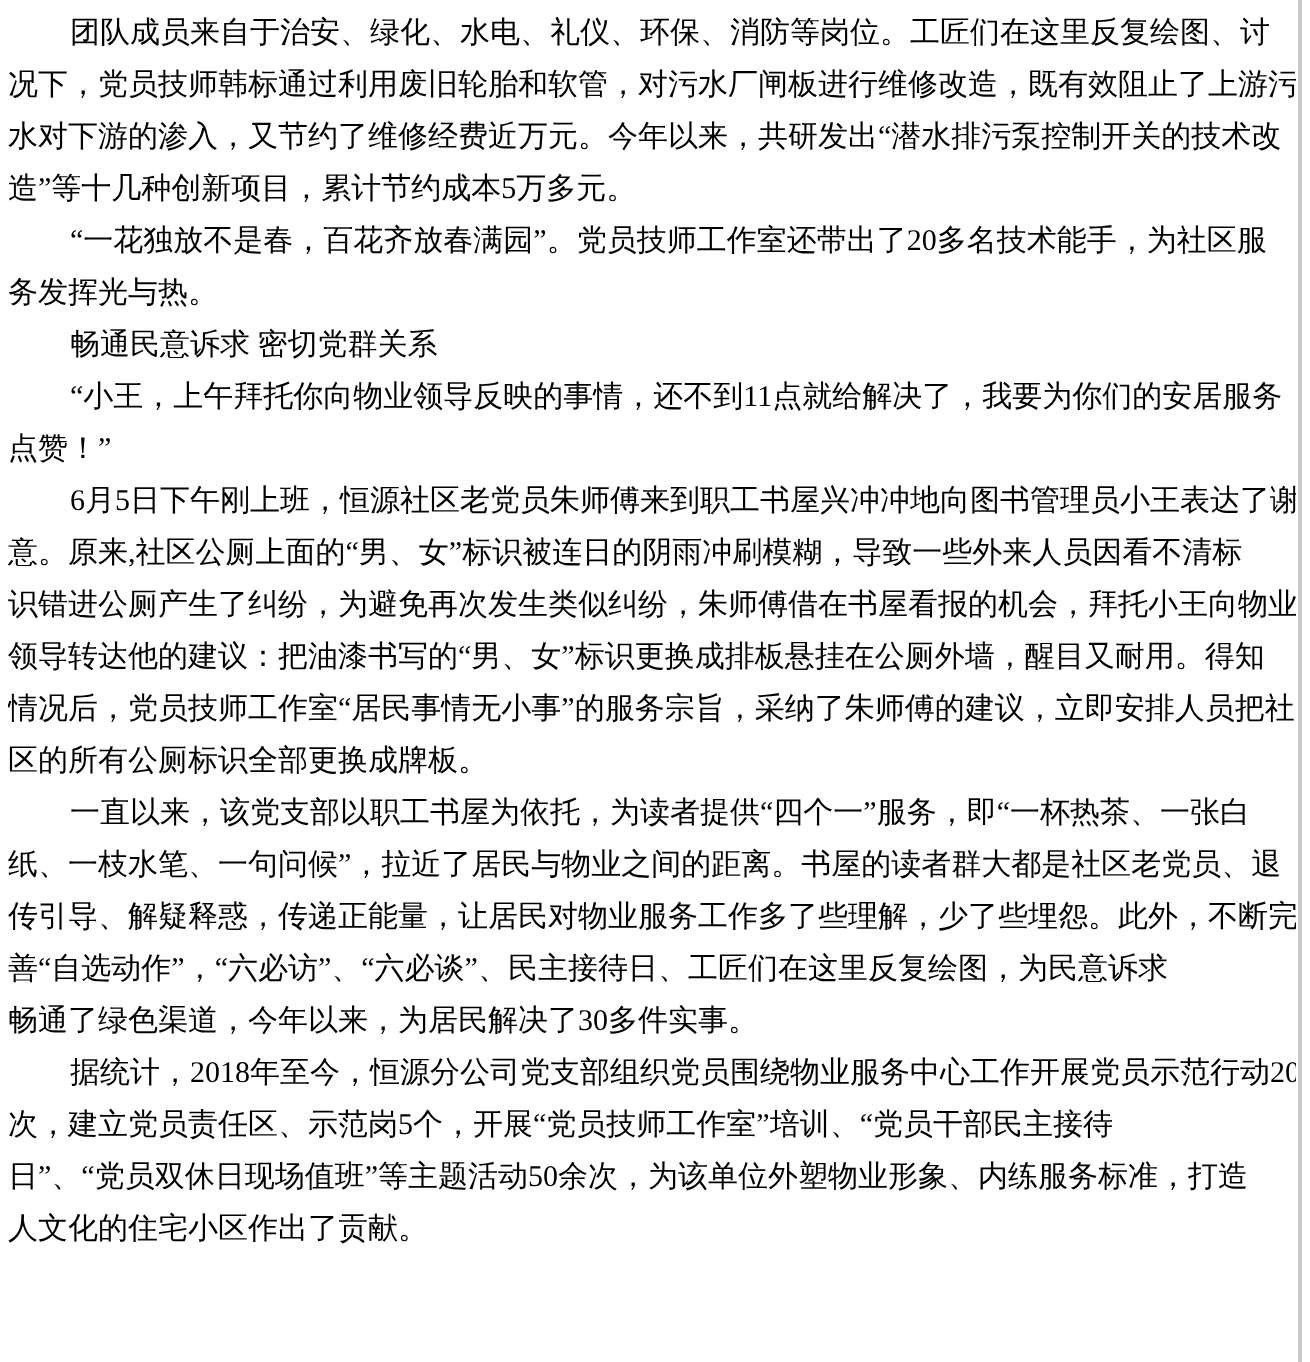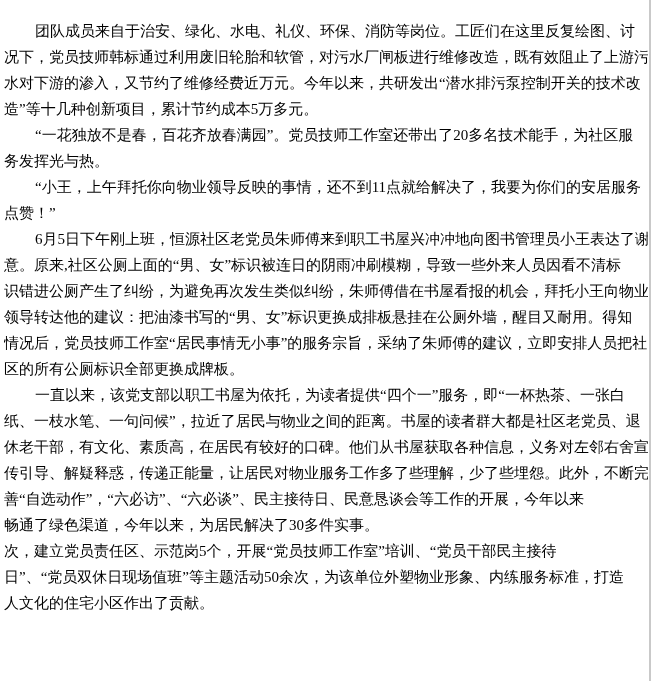--- a/index.html
+++ b/index.html
@@ -11,21 +11,21 @@
     position: relative;
     width: 655px;
     height: 681px;
     background: #ffffff;
     overflow: hidden;
     font-family: "Liberation Serif", "DejaVu Serif", serif;
     color: #000000;
   }
   .body-text {
     position: absolute;
-    top: 18px;
+    top: 4px;
     left: 4px;
     width: 644px;
     font-size: 15px;
     line-height: 26px;
   }
   .paragraph {
     margin: 0;
     padding: 0;
   }
   .line {
@@ -54,39 +54,42 @@
         <div class="line indent">团队成员来自于治安、绿化、水电、礼仪、环保、消防等岗位。工匠们在这里反复绘图、讨</div>
         <div class="line">况下，党员技师韩标通过利用废旧轮胎和软管，对污水厂闸板进行维修改造，既有效阻止了上游污</div>
         <div class="line">水对下游的渗入，又节约了维修经费近万元。今年以来，共研发出“潜水排污泵控制开关的技术改</div>
         <div class="line">造”等十几种创新项目，累计节约成本5万多元。</div>
       </div>
       <div class="paragraph">
         <div class="line indent">“一花独放不是春，百花齐放春满园”。党员技师工作室还带出了20多名技术能手，为社区服</div>
         <div class="line">务发挥光与热。</div>
       </div>
       <div class="paragraph">
+        <div class="line indent">畅通民意诉求 密切党群关系</div>
+      </div>
+      <div class="paragraph">
         <div class="line indent">“小王，上午拜托你向物业领导反映的事情，还不到11点就给解决了，我要为你们的安居服务</div>
         <div class="line">点赞！”</div>
       </div>
       <div class="paragraph">
         <div class="line indent">6月5日下午刚上班，恒源社区老党员朱师傅来到职工书屋兴冲冲地向图书管理员小王表达了谢</div>
         <div class="line">意。原来,社区公厕上面的“男、女”标识被连日的阴雨冲刷模糊，导致一些外来人员因看不清标</div>
         <div class="line">识错进公厕产生了纠纷，为避免再次发生类似纠纷，朱师傅借在书屋看报的机会，拜托小王向物业</div>
         <div class="line">领导转达他的建议：把油漆书写的“男、女”标识更换成排板悬挂在公厕外墙，醒目又耐用。得知</div>
         <div class="line">情况后，党员技师工作室“居民事情无小事”的服务宗旨，采纳了朱师傅的建议，立即安排人员把社</div>
         <div class="line">区的所有公厕标识全部更换成牌板。</div>
       </div>
       <div class="paragraph">
         <div class="line indent">一直以来，该党支部以职工书屋为依托，为读者提供“四个一”服务，即“一杯热茶、一张白</div>
         <div class="line">纸、一枝水笔、一句问候”，拉近了居民与物业之间的距离。书屋的读者群大都是社区老党员、退</div>
-        <div class="line">休老干部，有文化、素质高，在居民有较好的口碑。他们从书屋获取各种信息，义务对左邻右舍宣</div>
         <div class="line">传引导、解疑释惑，传递正能量，让居民对物业服务工作多了些理解，少了些埋怨。此外，不断完</div>
-        <div class="line">善“自选动作”，“六必访”、“六必谈”、民主接待日、民意恳谈会等工作的开展，今年以来</div>
+        <div class="line">善“自选动作”，“六必访”、“六必谈”、民主接待日、工匠们在这里反复绘图，为民意诉求</div>
         <div class="line">畅通了绿色渠道，今年以来，为居民解决了30多件实事。</div>
       </div>
       <div class="paragraph">
+        <div class="line indent">据统计，2018年至今，恒源分公司党支部组织党员围绕物业服务中心工作开展党员示范行动20</div>
         <div class="line">次，建立党员责任区、示范岗5个，开展“党员技师工作室”培训、“党员干部民主接待</div>
         <div class="line">日”、“党员双休日现场值班”等主题活动50余次，为该单位外塑物业形象、内练服务标准，打造</div>
         <div class="line">人文化的住宅小区作出了贡献。</div>
       </div>
     </div>
   <div class="border-right"></div>
 </div>
 
 </body></html>

